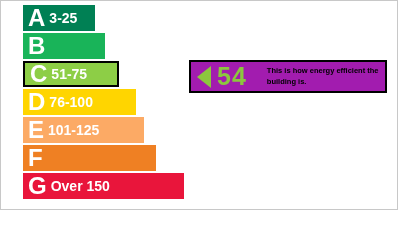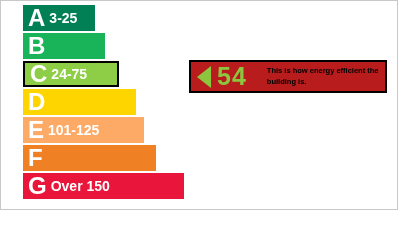--- a/index.html
+++ b/index.html
@@ -55,21 +55,21 @@
     color: #ffffff;
   }
   
   #rating-box {
     position: absolute;
     left: 188px;
     top: 59px;
     width: 198px;
     height: 33px;
     border: 2px solid #000000;
-    background: #b91c1c;
+    background: #a21caf;
     box-sizing: border-box;
     display: flex;
     align-items: center;
   }
   #rating-arrow {
     flex: 0 0 auto;
     width: 0;
     height: 0;
     margin-left: 6px;
     border-top: 11px solid transparent;
@@ -104,24 +104,25 @@
   <div id="bands">
       <div class="band" style="top: 4px; width: 72px; background: rgb(0, 128, 84);">
         <span class="band-letter">A</span>
         <span class="band-range">3-25</span>
       </div>
       <div class="band" style="top: 32px; width: 82px; background: rgb(25, 180, 89);">
         <span class="band-letter">B</span>
       </div>
       <div class="band current" style="top: 60px; width: 96px; background: rgb(141, 206, 70);">
         <span class="band-letter">C</span>
-        <span class="band-range">24-75</span>
+        <span class="band-range">51-75</span>
       </div>
       <div class="band" style="top: 88px; width: 113px; background: rgb(255, 213, 0);">
         <span class="band-letter">D</span>
+        <span class="band-range">76-100</span>
       </div>
       <div class="band" style="top: 116px; width: 121px; background: rgb(252, 170, 101);">
         <span class="band-letter">E</span>
         <span class="band-range">101-125</span>
       </div>
       <div class="band" style="top: 144px; width: 133px; background: rgb(239, 128, 35);">
         <span class="band-letter">F</span>
       </div>
       <div class="band" style="top: 172px; width: 161px; background: rgb(233, 21, 59);">
         <span class="band-letter">G</span>

